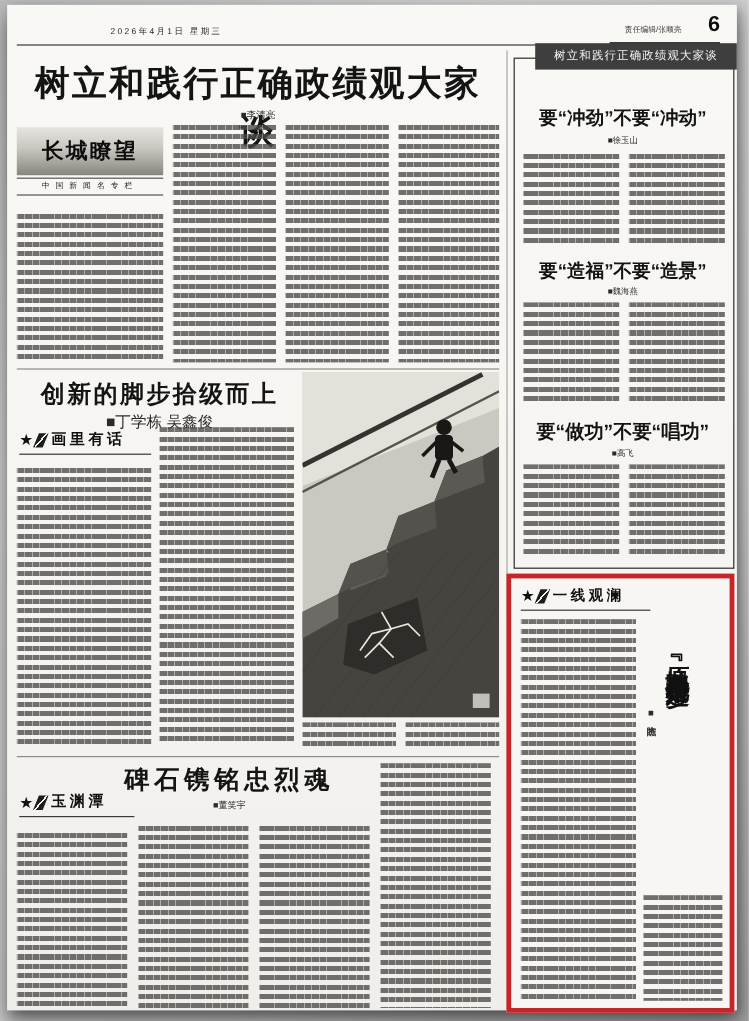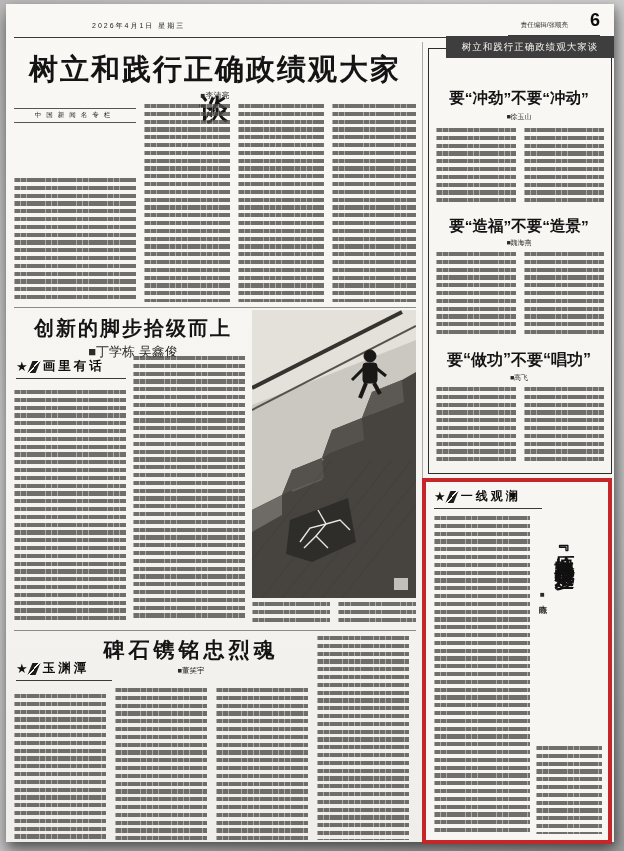--- a/index.html
+++ b/index.html
@@ -45,20 +45,24 @@
   <div class="abs" style="right:14px;top:6px;font-size:18px;font-weight:bold;color:#0c0c0c;">6</div>
   <div class="abs rule" style="left:8px;right:8px;top:33px;height:1px;"></div>
   <div class="abs rule" style="right:14px;width:92px;top:31px;height:2px;"></div>
 
   <div class="abs" style="left:416px;top:38px;width:1px;height:800px;background:#a8a8a6;"></div>
 
   <div class="abs ctr hl" style="left:8px;top:46px;width:402px;font-size:29px;letter-spacing:2px;">树立和践行正确政绩观大家谈</div>
   <div class="abs ctr byline" style="left:8px;top:86px;width:402px;font-size:8px;">■李清亮</div>
 
   <div class="abs" style="left:8px;top:102px;width:122px;">
+    <div class="ctr" style="height:40px;background:linear-gradient(180deg,#e7e4df 0%,#c9c6c0 45%,#88857f 100%);
+         display:flex;align-items:center;justify-content:center;">
+      <span class="serif" style="font-size:18px;font-weight:bold;letter-spacing:2px;color:#0d0d0d;">长城瞭望</span>
+    </div>
     <div class="ctr" style="margin-top:2px;border-top:1px solid #555;border-bottom:1px solid #555;padding:2px 0;
          font-size:6.5px;letter-spacing:5px;color:#222;">中国新闻名专栏</div>
   </div>
 
   <div class="abs g" style="left:8px;top:174px;width:122px;height:124px;"></div>
   <div class="abs g" style="left:138px;top:100px;width:86px;height:198px;"></div>
   <div class="abs g" style="left:232px;top:100px;width:86px;height:198px;"></div>
   <div class="abs g" style="left:326px;top:100px;width:84px;height:198px;"></div>
 
   <div class="abs" style="left:8px;top:303px;width:402px;height:1px;background:#8b8b88;"></div>

